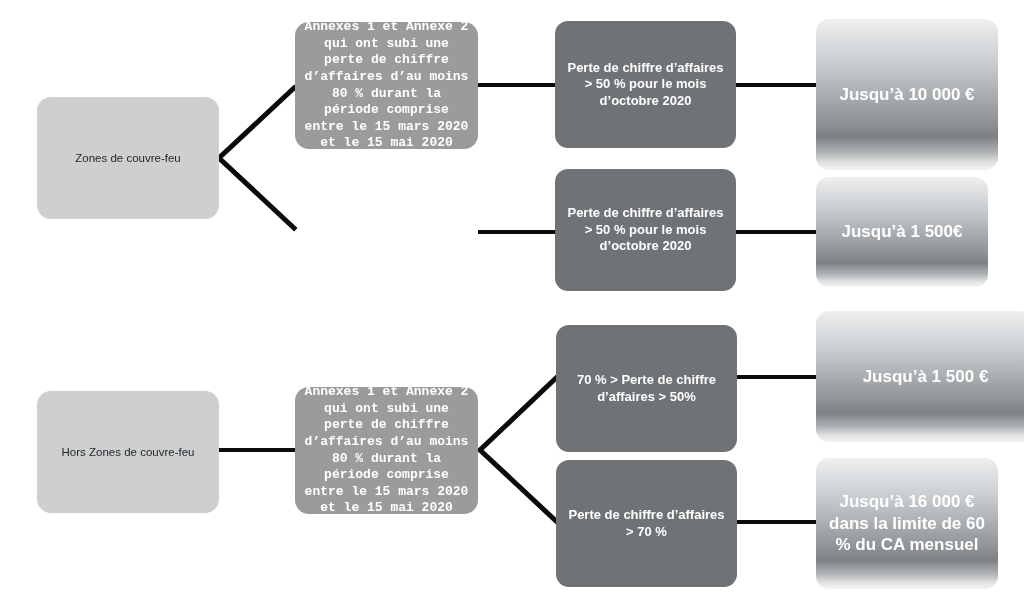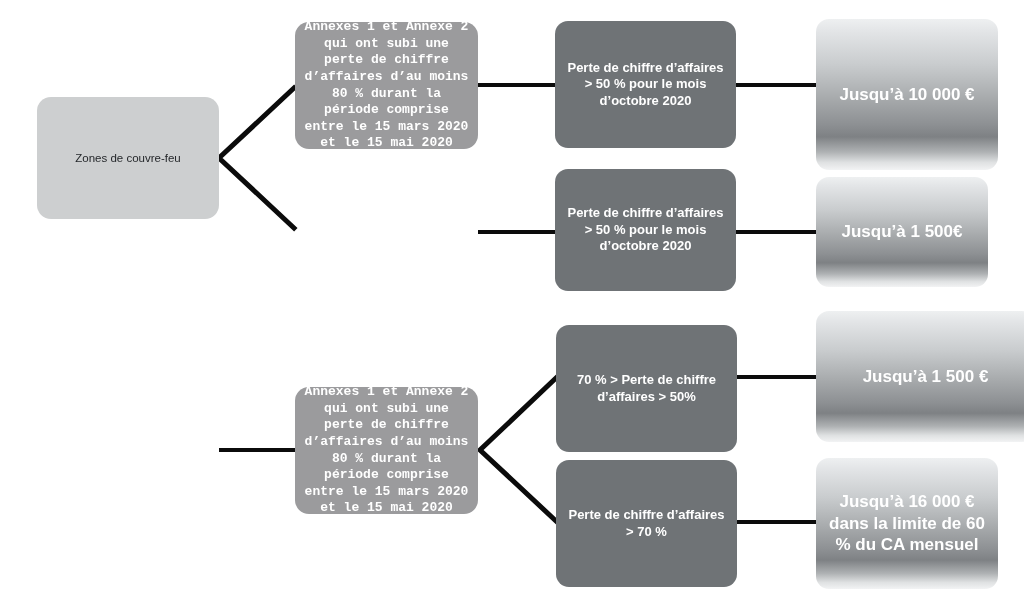--- a/index.html
+++ b/index.html
@@ -115,20 +115,21 @@
 
   <div class="connector h" style="left:478px; top:230px; width:78px;"></div>
 
   <div class="node dark" style="left:555px; top:169px; width:181px; height:122px;">Perte de chiffre d’affaires
 &gt; 50 % pour le mois d’octobre 2020</div>
 
   <div class="connector h" style="left:736px; top:230px; width:80px;"></div>
 
   <div class="node grad" style="left:816px; top:177px; width:172px; height:110px;">Jusqu’à 1 500€</div>
 
+  <div class="node root" style="left:37px; top:391px; width:182px; height:122px;">Hors Zones de couvre-feu</div>
 
   <div class="connector h" style="left:219px; top:448px; width:77px;"></div>
 
   <div class="node mid" style="left:295px; top:387px; width:183px; height:127px;">Annexes 1 et Annexe 2 qui ont subi une perte de chiffre d’affaires d’au moins 80 % durant la période comprise entre le 15 mars 2020 et le 15 mai 2020</div>
 
   <div class="node dark" style="left:556px; top:313px; width:181px; height:127px;margin-top:12px;">70 % &gt; Perte de chiffre d’affaires &gt; 50%</div>
 
   <div class="connector h" style="left:737px; top:375px; width:79px;"></div>
 
   <div class="node grad" style="left:816px; top:311px; width:219px; height:131px;">Jusqu’à 1 500 €</div>

